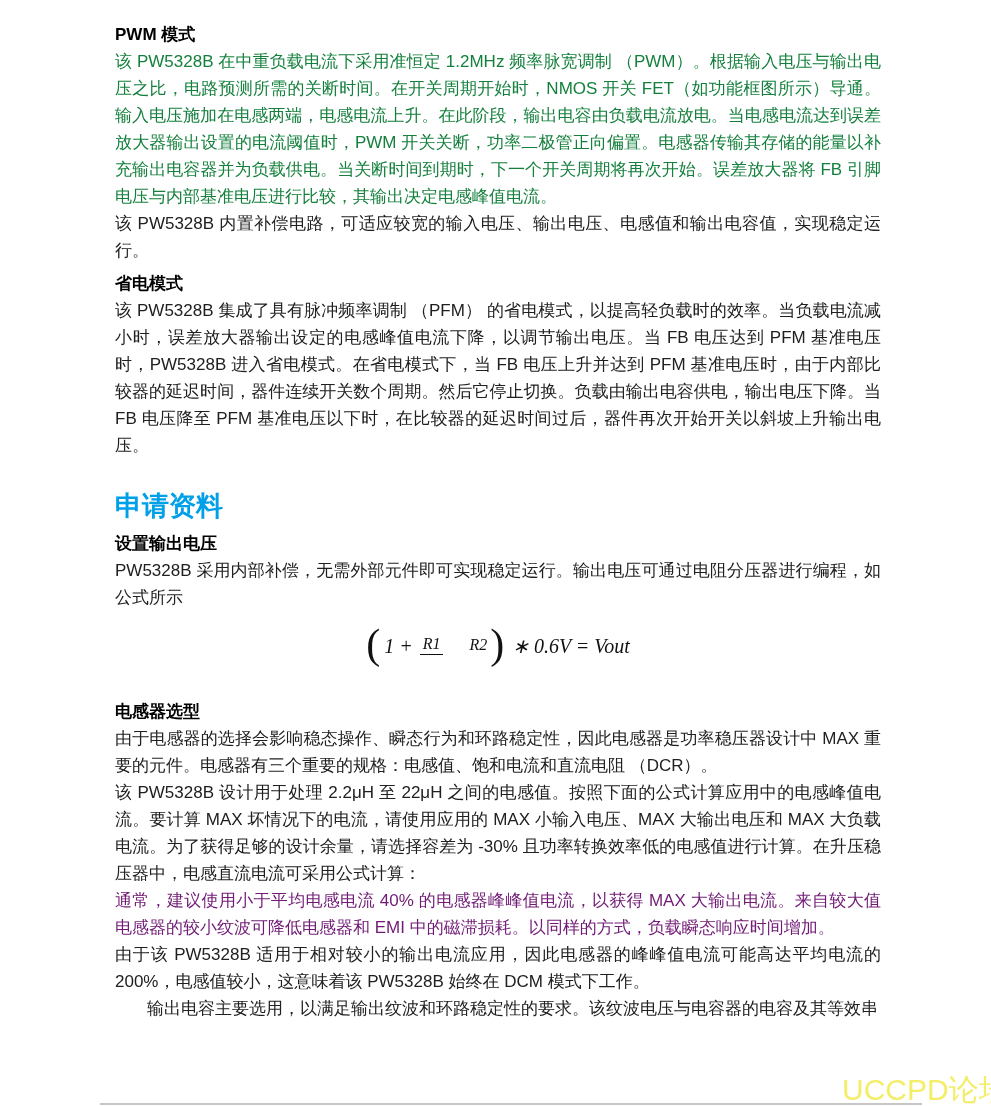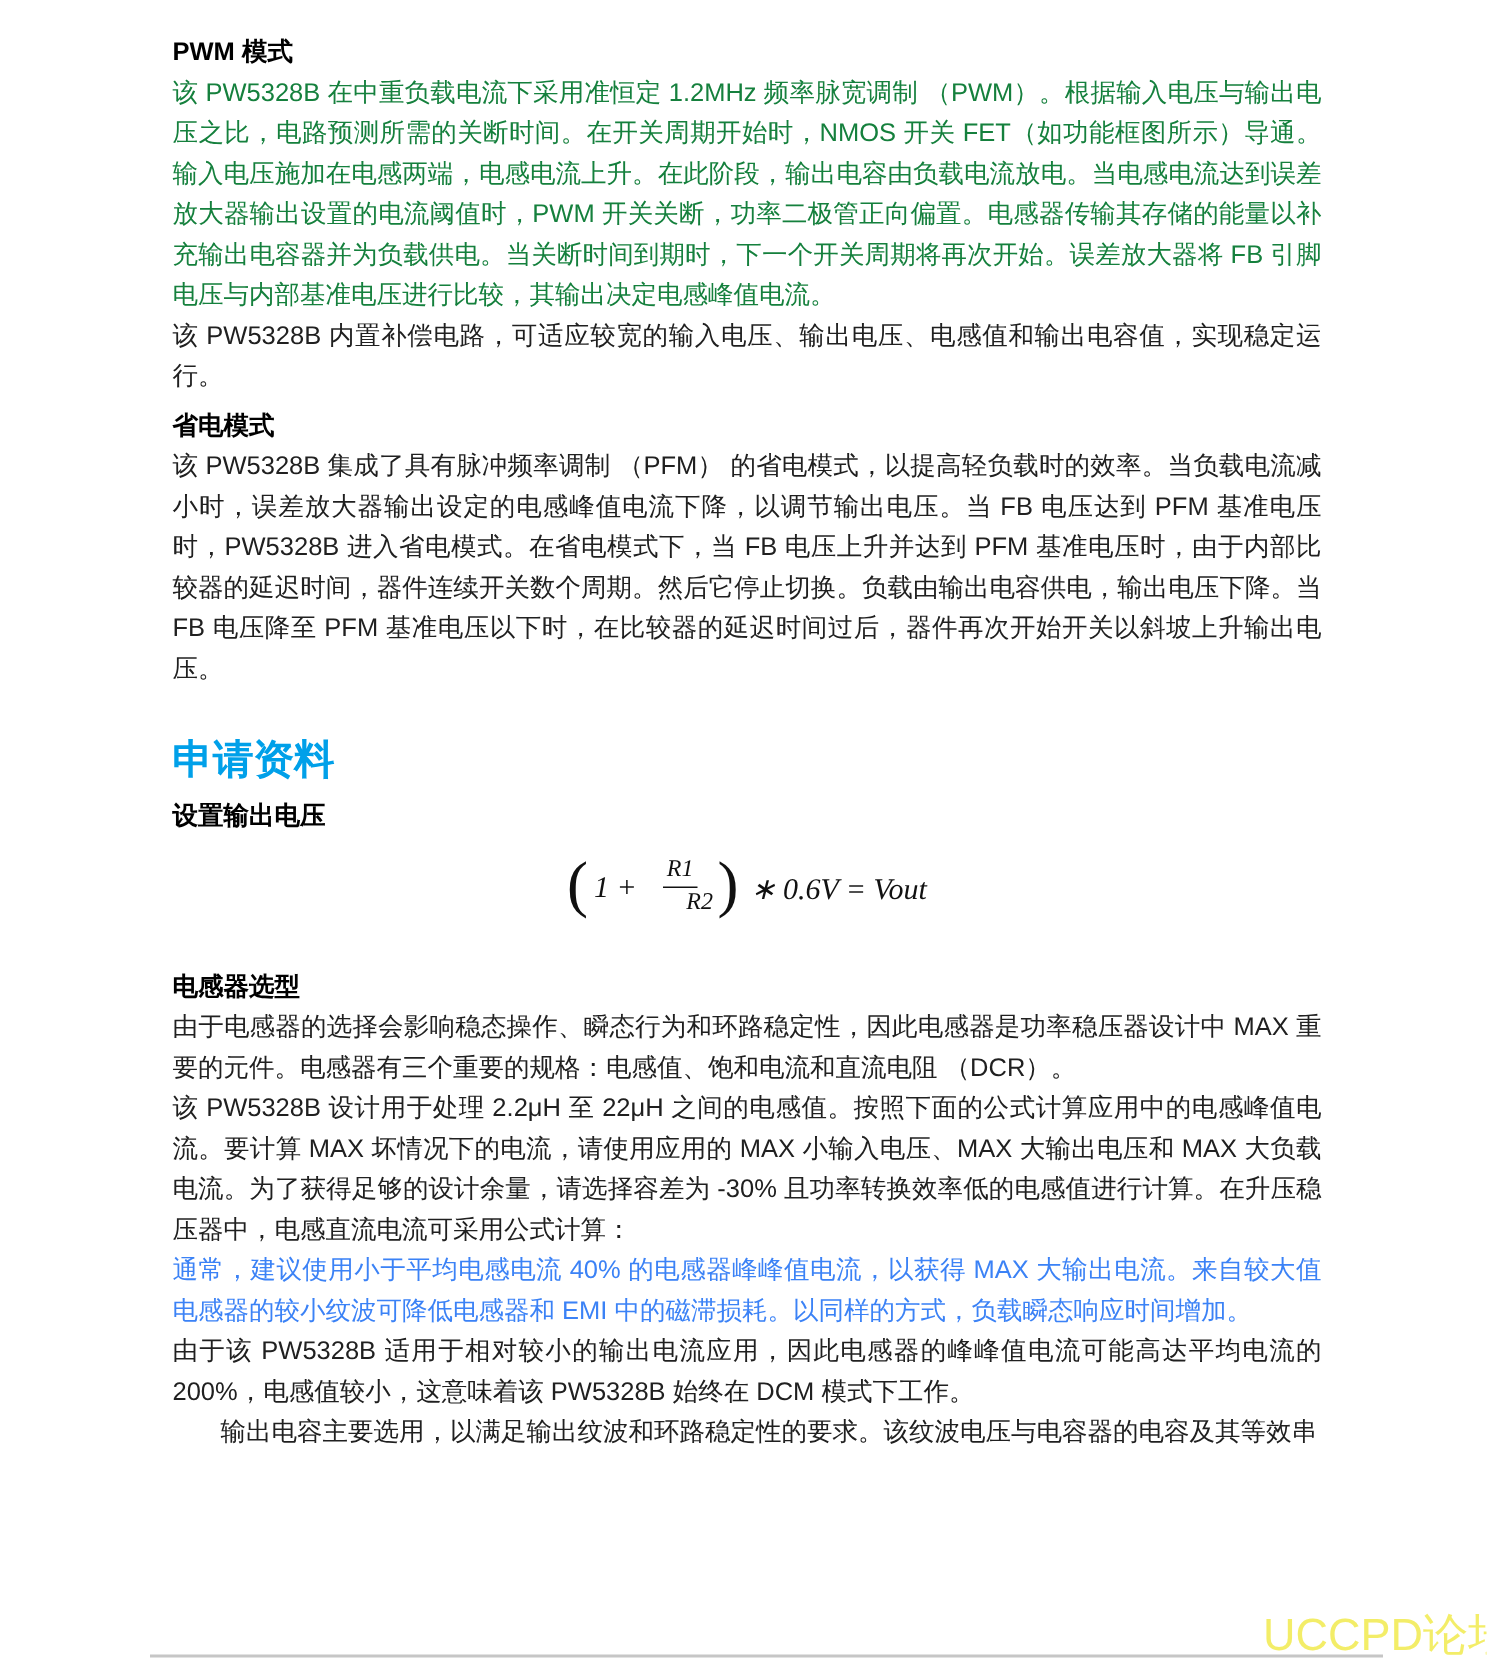--- a/index.html
+++ b/index.html
@@ -56,21 +56,21 @@
   .formula-row .paren {
     font-size: 42px;
     font-weight: 400;
     font-style: normal;
     line-height: 1;
     transform: translateY(-2px);
   }
   .formula-row .term { margin: 0 4px; }
   .frac {
     display: inline-flex;
-    flex-direction: column;
+    flex-direction: row;
     align-items: center;
     font-size: 16px;
     line-height: 1.15;
     margin: 0 3px;
     transform: translateY(-1px);
   }
   .frac .num { border-bottom: 1.4px solid #111; padding: 0 3px 1px 3px; }
   .frac .den { padding-top: 1px; margin-left: 26px; }
   .formula-row .rhs { margin-left: 8px; }
 
@@ -104,38 +104,39 @@
 
   <section>
     <h3 class="sub-heading mt-sec">省电模式</h3>
     <p style="color: rgb(32, 32, 32);">该 PW5328B 集成了具有脉冲频率调制 （PFM） 的省电模式，以提高轻负载时的效率。当负载电流减小时，误差放大器输出设定的电感峰值电流下降，以调节输出电压。当 FB 电压达到 PFM 基准电压时，PW5328B 进入省电模式。在省电模式下，当 FB 电压上升并达到 PFM 基准电压时，由于内部比较器的延迟时间，器件连续开关数个周期。然后它停止切换。负载由输出电容供电，输出电压下降。当 FB 电压降至 PFM 基准电压以下时，在比较器的延迟时间过后，器件再次开始开关以斜坡上升输出电压。</p>
   </section>
 
   <h2 class="major-heading" style="color: rgb(0, 160, 233);">申请资料</h2>
 
   <section>
     <h3 class="sub-heading">设置输出电压</h3>
+    <p style="color: rgb(32, 32, 32);">PW5328B 采用内部补偿，无需外部元件即可实现稳定运行。输出电压可通过电阻分压器进行编程，如公式所示</p>
   </section>
 
   <div class="formula-row">
     <span class="paren">(</span>
     <span class="term">1 +</span>
     <span class="frac">
       <span class="num">R1</span>
       <span class="den">R2</span>
     </span>
     <span class="paren">)</span>
     <span class="rhs">∗ 0.6V = Vout</span>
   </div>
 
   <section>
     <h3 class="sub-heading mt-ind">电感器选型</h3>
     <p style="color: rgb(32, 32, 32);">由于电感器的选择会影响稳态操作、瞬态行为和环路稳定性，因此电感器是功率稳压器设计中 MAX 重要的元件。电感器有三个重要的规格：电感值、饱和电流和直流电阻 （DCR）。</p>
     <p class="mt-blank" style="color: rgb(32, 32, 32);">该 PW5328B 设计用于处理 2.2μH 至 22μH 之间的电感值。按照下面的公式计算应用中的电感峰值电流。要计算 MAX 坏情况下的电流，请使用应用的 MAX 小输入电压、MAX 大输出电压和 MAX 大负载电流。为了获得足够的设计余量，请选择容差为 -30% 且功率转换效率低的电感值进行计算。在升压稳压器中，电感直流电流可采用公式计算：</p>
-    <p class="mt-p3" style="color: #3b82f6;">通常，建议使用小于平均电感电流 40% 的电感器峰峰值电流，以获得 MAX 大输出电流。来自较大值电感器的较小纹波可降低电感器和 EMI 中的磁滞损耗。以同样的方式，负载瞬态响应时间增加。</p>
+    <p class="mt-p3" style="color: #701a75;">通常，建议使用小于平均电感电流 40% 的电感器峰峰值电流，以获得 MAX 大输出电流。来自较大值电感器的较小纹波可降低电感器和 EMI 中的磁滞损耗。以同样的方式，负载瞬态响应时间增加。</p>
     <p class="mt-p4" style="color: rgb(32, 32, 32);">由于该 PW5328B 适用于相对较小的输出电流应用，因此电感器的峰峰值电流可能高达平均电流的 200%，电感值较小，这意味着该 PW5328B 始终在 DCM 模式下工作。</p>
   </section>
 
   <section>
     <p style="color: rgb(32, 32, 32); margin-left: 32px;">输出电容主要选用，以满足输出纹波和环路稳定性的要求。该纹波电压与电容器的电容及其等效串</p>
   </section>
 
 </div>
 
 <div class="watermark" style="color: rgb(242, 236, 92);">UCCPD论坛</div>

